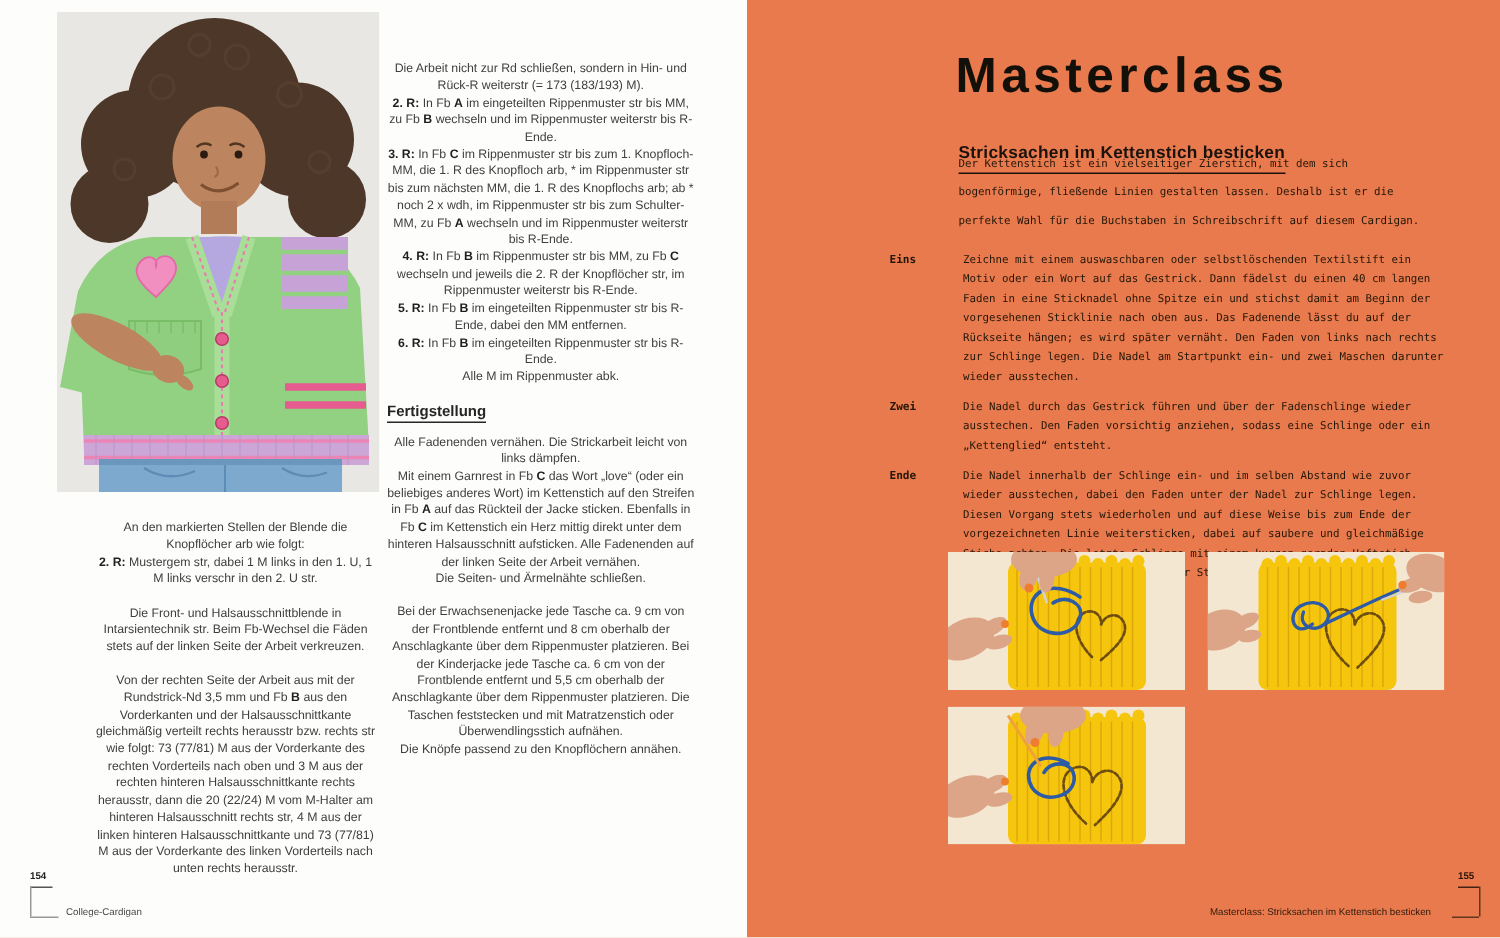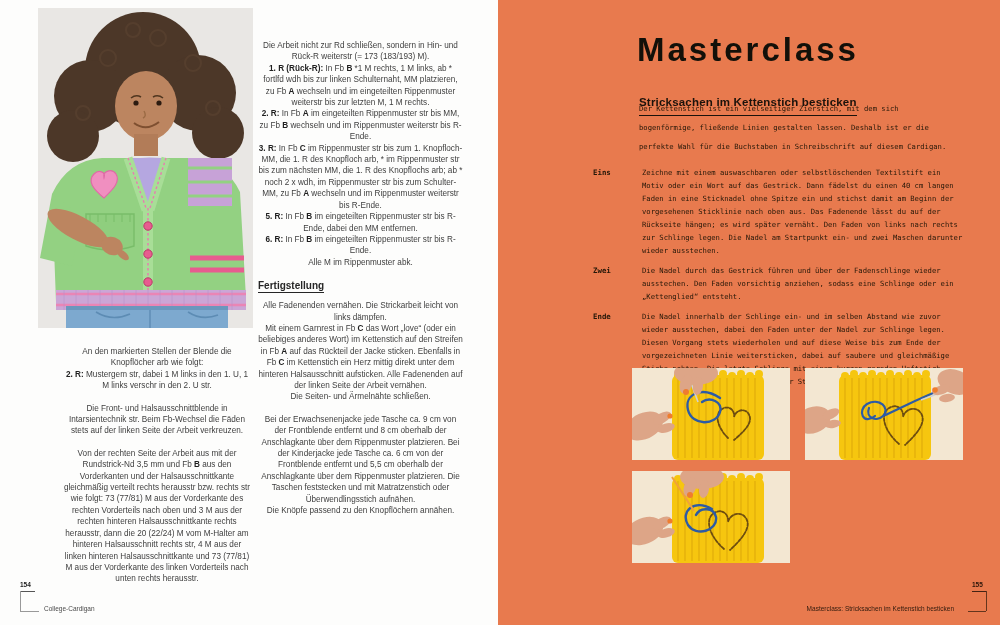--- a/index.html
+++ b/index.html
@@ -134,23 +134,23 @@
 
     <div class="colA">
       <p>An den markierten Stellen der Blende die Knopflöcher arb wie folgt:</p>
       <p><b>2. R:</b> Mustergem str, dabei 1 M links in den 1. U, 1 M links verschr in den 2. U str.</p>
       <p class="gap">Die Front- und Halsausschnittblende in Intarsientechnik str. Beim Fb-Wechsel die Fäden stets auf der linken Seite der Arbeit verkreuzen.</p>
       <p class="gap">Von der rechten Seite der Arbeit aus mit der Rundstrick-Nd 3,5 mm und Fb <b>B</b> aus den Vorderkanten und der Halsausschnittkante gleichmäßig verteilt rechts herausstr bzw. rechts str wie folgt: 73 (77/81) M aus der Vorderkante des rechten Vorderteils nach oben und 3 M aus der rechten hinteren Halsausschnittkante rechts herausstr, dann die 20 (22/24) M vom M-Halter am hinteren Halsausschnitt rechts str, 4 M aus der linken hinteren Halsausschnittkante und 73 (77/81) M aus der Vorderkante des linken Vorderteils nach unten rechts herausstr.</p>
     </div>
 
     <div class="colB">
       <p>Die Arbeit nicht zur Rd schließen, sondern in Hin- und Rück-R weiterstr (= 173 (183/193) M).</p>
-      <p><b>1. R (Rück-R):</b> In Fb <b>B</b> *1 M rechts, 1 M links, ab * fortlfd wdh bis zur linken Schulternaht, MM platzieren, zu Fb <b>A</b> wechseln und im eingeteilten Rippenmuster weiterstr bis zur letzten M, 1 M rechts.</p>
       <p><b>2. R:</b> In Fb <b>A</b> im eingeteilten Rippenmuster str bis MM, zu Fb <b>B</b> wechseln und im Rippenmuster weiterstr bis R-Ende.</p>
       <p><b>3. R:</b> In Fb <b>C</b> im Rippenmuster str bis zum 1. Knopfloch-MM, die 1. R des Knopfloch arb, * im Rippenmuster str bis zum nächsten MM, die 1. R des Knopflochs arb; ab * noch 2 x wdh, im Rippenmuster str bis zum Schulter-MM, zu Fb <b>A</b> wechseln und im Rippenmuster weiterstr bis R-Ende.</p>
+      <p><b>4. R:</b> In Fb <b>B</b> im Rippenmuster str bis MM, zu Fb <b>C</b> wechseln und jeweils die 2. R der Knopflöcher str, im Rippenmuster weiterstr bis R-Ende.</p>
       <p><b>5. R:</b> In Fb <b>B</b> im eingeteilten Rippenmuster str bis R-Ende, dabei den MM entfernen.</p>
       <p><b>6. R:</b> In Fb <b>B</b> im eingeteilten Rippenmuster str bis R-Ende.</p>
       <p>Alle M im Rippenmuster abk.</p>
       <div><h3 class="fert">Fertigstellung</h3></div>
       <p>Alle Fadenenden vernähen. Die Strickarbeit leicht von links dämpfen.</p>
       <p>Mit einem Garnrest in Fb <b>C</b> das Wort „love“ (oder ein beliebiges anderes Wort) im Kettenstich auf den Streifen in Fb <b>A</b> auf das Rückteil der Jacke sticken. Ebenfalls in Fb <b>C</b> im Kettenstich ein Herz mittig direkt unter dem hinteren Halsausschnitt aufsticken. Alle Fadenenden auf der linken Seite der Arbeit vernähen.</p>
       <p>Die Seiten- und Ärmelnähte schließen.</p>
       <p class="gap">Bei der Erwachsenenjacke jede Tasche ca. 9 cm von der Frontblende entfernt und 8 cm oberhalb der Anschlagkante über dem Rippenmuster platzieren. Bei der Kinderjacke jede Tasche ca. 6 cm von der Frontblende entfernt und 5,5 cm oberhalb der Anschlagkante über dem Rippenmuster platzieren. Die Taschen feststecken und mit Matratzenstich oder Überwendlingsstich aufnähen.</p>
       <p>Die Knöpfe passend zu den Knopflöchern annähen.</p>
     </div>

